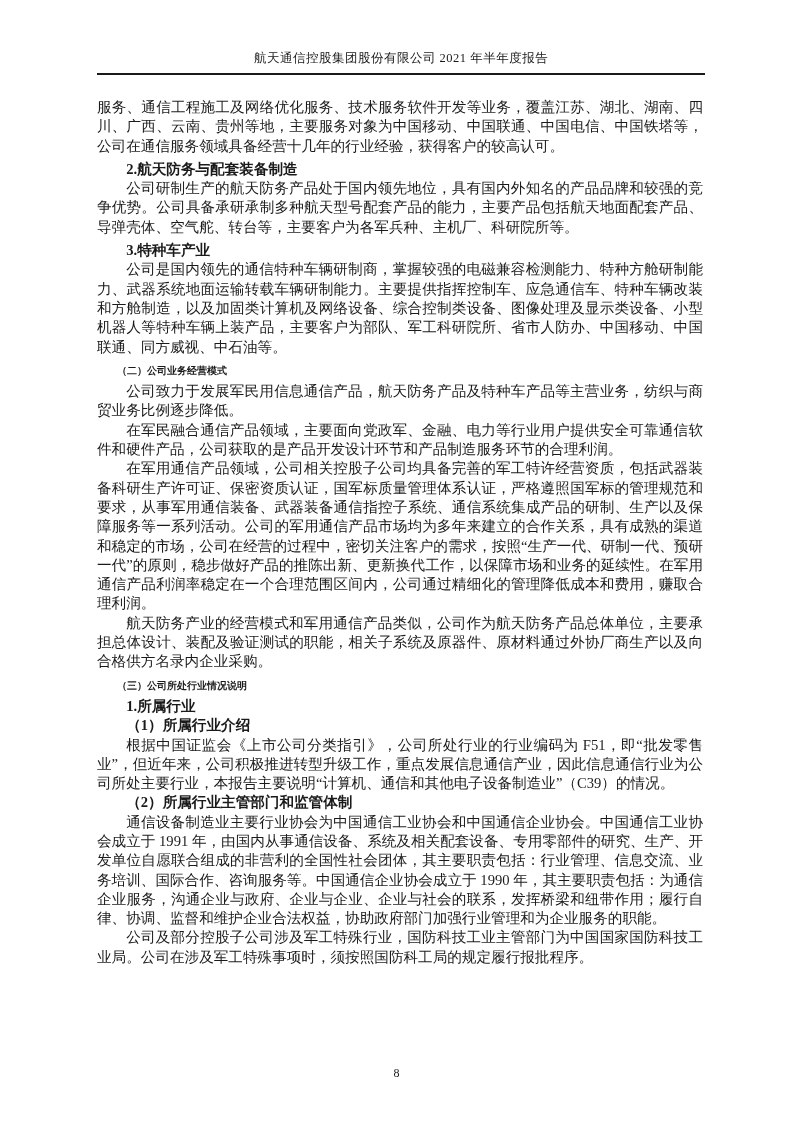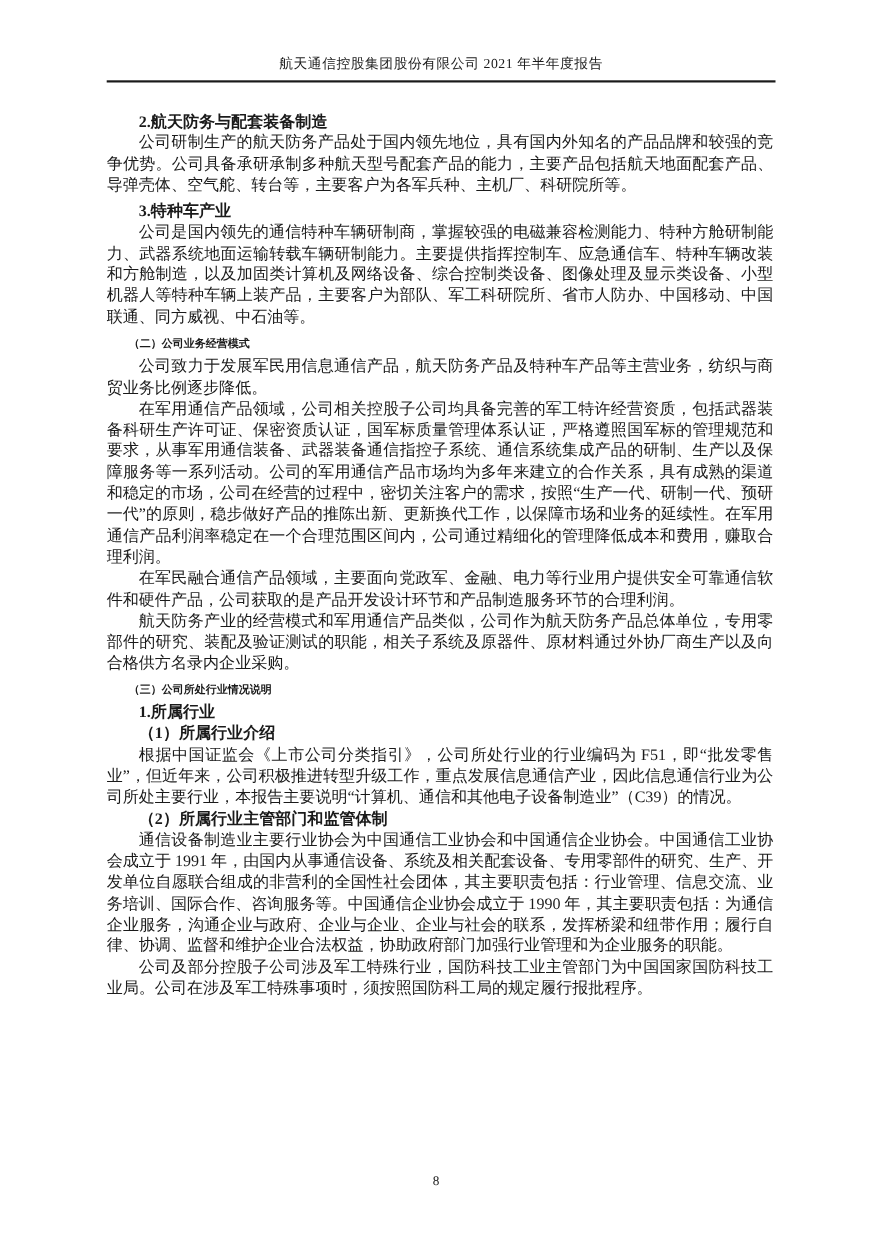--- a/index.html
+++ b/index.html
@@ -74,29 +74,30 @@
 </head>
 <body>
 
 <div class="page">
 
   <div class="report-header">
     <span>航天通信控股集团股份有限公司 2021 年半年度报告</span>
   </div>
 
   <div class="content">
+    <p class="p-continuation">服务、通信工程施工及网络优化服务、技术服务软件开发等业务，覆盖江苏、湖北、湖南、四川、广西、云南、贵州等地，主要服务对象为中国移动、中国联通、中国电信、中国铁塔等，公司在通信服务领域具备经营十几年的行业经验，获得客户的较高认可。</p>
     <p class="h-num">2.航天防务与配套装备制造</p>
     <p class="p-body">公司研制生产的航天防务产品处于国内领先地位，具有国内外知名的产品品牌和较强的竞争优势。公司具备承研承制多种航天型号配套产品的能力，主要产品包括航天地面配套产品、导弹壳体、空气舵、转台等，主要客户为各军兵种、主机厂、科研院所等。</p>
     <p class="h-num">3.特种车产业</p>
     <p class="p-body">公司是国内领先的通信特种车辆研制商，掌握较强的电磁兼容检测能力、特种方舱研制能力、武器系统地面运输转载车辆研制能力。主要提供指挥控制车、应急通信车、特种车辆改装和方舱制造，以及加固类计算机及网络设备、综合控制类设备、图像处理及显示类设备、小型机器人等特种车辆上装产品，主要客户为部队、军工科研院所、省市人防办、中国移动、中国联通、同方威视、中石油等。</p>
     <p class="h-bold">（二）公司业务经营模式</p>
     <p class="p-body">公司致力于发展军民用信息通信产品，航天防务产品及特种车产品等主营业务，纺织与商贸业务比例逐步降低。</p>
+    <p class="p-body">在军民融合通信产品领域，主要面向党政军、金融、电力等行业用户提供安全可靠通信软件和硬件产品，公司获取的是产品开发设计环节和产品制造服务环节的合理利润。</p>
     <p class="p-body">在军用通信产品领域，公司相关控股子公司均具备完善的军工特许经营资质，包括武器装备科研生产许可证、保密资质认证，国军标质量管理体系认证，严格遵照国军标的管理规范和要求，从事军用通信装备、武器装备通信指控子系统、通信系统集成产品的研制、生产以及保障服务等一系列活动。公司的军用通信产品市场均为多年来建立的合作关系，具有成熟的渠道和稳定的市场，公司在经营的过程中，密切关注客户的需求，按照“生产一代、研制一代、预研一代”的原则，稳步做好产品的推陈出新、更新换代工作，以保障市场和业务的延续性。在军用通信产品利润率稳定在一个合理范围区间内，公司通过精细化的管理降低成本和费用，赚取合理利润。</p>
-    <p class="p-body">在军民融合通信产品领域，主要面向党政军、金融、电力等行业用户提供安全可靠通信软件和硬件产品，公司获取的是产品开发设计环节和产品制造服务环节的合理利润。</p>
-    <p class="p-body">航天防务产业的经营模式和军用通信产品类似，公司作为航天防务产品总体单位，专用零部件的研究、装配及验证测试的职能，相关子系统及原器件、原材料通过外协厂商生产以及向合格供方名录内企业采购。</p>
+    <p class="p-body">航天防务产业的经营模式和军用通信产品类似，公司作为航天防务产品总体单位，主要承担总体设计、装配及验证测试的职能，相关子系统及原器件、原材料通过外协厂商生产以及向合格供方名录内企业采购。</p>
     <p class="h-bold">（三）公司所处行业情况说明</p>
     <p class="h-sub">1.所属行业</p>
     <p class="h-sub">（1）所属行业介绍</p>
     <p class="p-body">根据中国证监会《上市公司分类指引》，公司所处行业的行业编码为 F51，即“批发零售业”，但近年来，公司积极推进转型升级工作，重点发展信息通信产业，因此信息通信行业为公司所处主要行业，本报告主要说明“计算机、通信和其他电子设备制造业”（C39）的情况。</p>
     <p class="h-sub">（2）所属行业主管部门和监管体制</p>
     <p class="p-body">通信设备制造业主要行业协会为中国通信工业协会和中国通信企业协会。中国通信工业协会成立于 1991 年，由国内从事通信设备、系统及相关配套设备、专用零部件的研究、生产、开发单位自愿联合组成的非营利的全国性社会团体，其主要职责包括：行业管理、信息交流、业务培训、国际合作、咨询服务等。中国通信企业协会成立于 1990 年，其主要职责包括：为通信企业服务，沟通企业与政府、企业与企业、企业与社会的联系，发挥桥梁和纽带作用；履行自律、协调、监督和维护企业合法权益，协助政府部门加强行业管理和为企业服务的职能。</p>
     <p class="p-body">公司及部分控股子公司涉及军工特殊行业，国防科技工业主管部门为中国国家国防科技工业局。公司在涉及军工特殊事项时，须按照国防科工局的规定履行报批程序。</p>
   </div>
 
   <div class="page-number">8</div>

